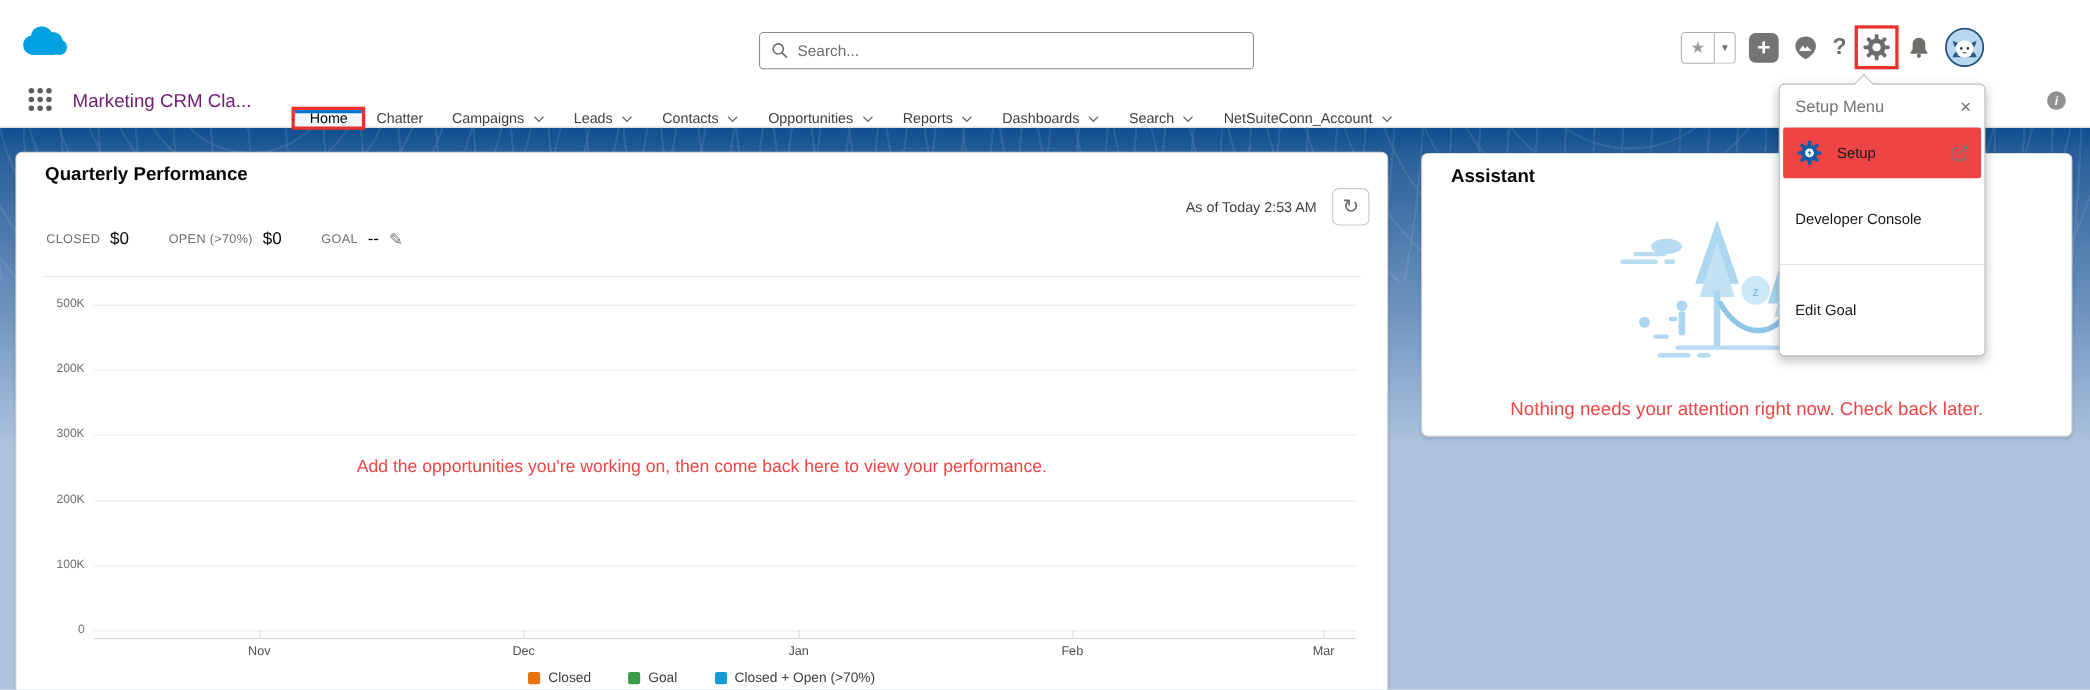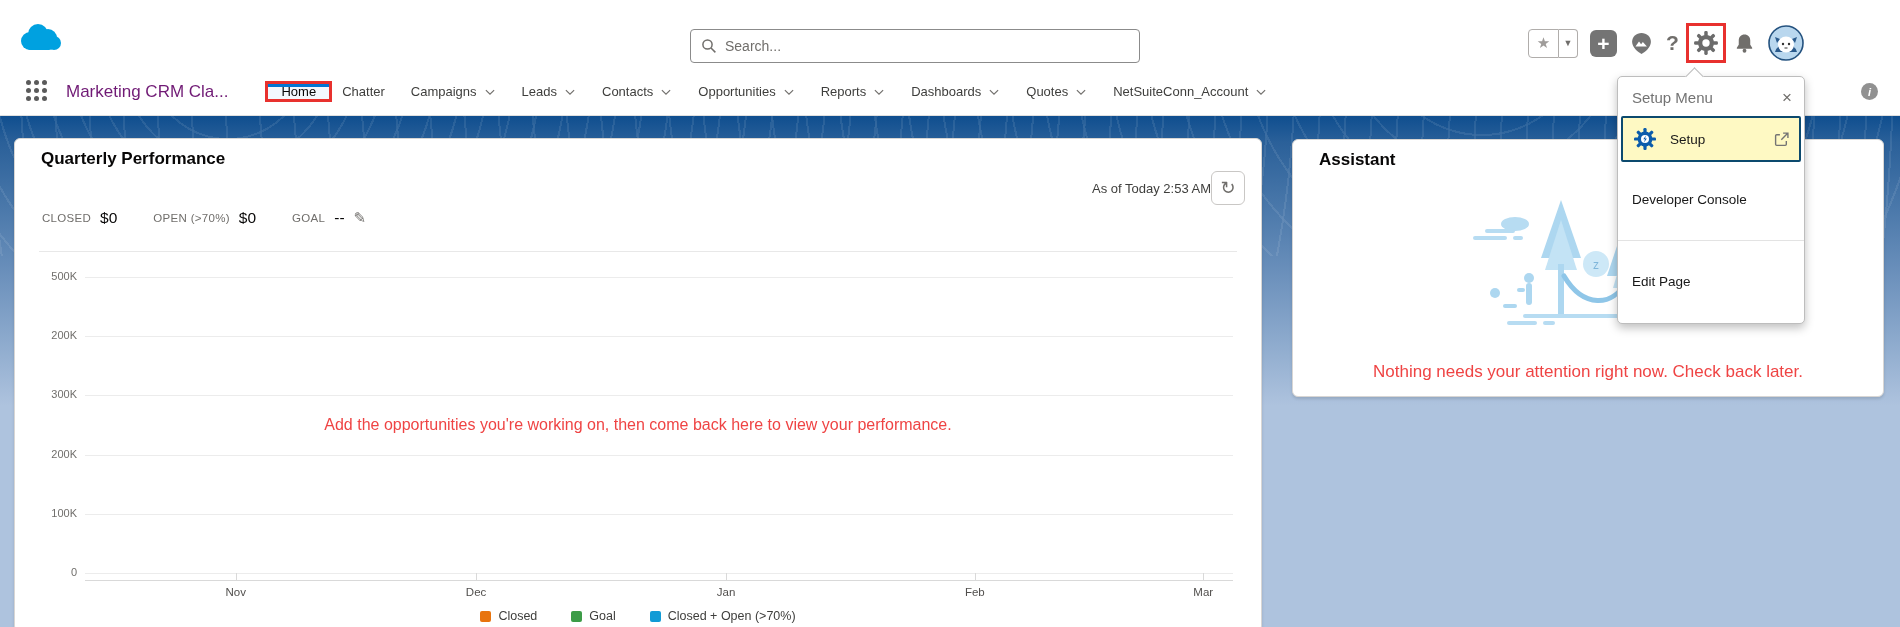--- a/index.html
+++ b/index.html
@@ -26,40 +26,40 @@
   .help-q { font-size:21px; font-weight:bold; color:#706e6b; }
   .avatar-wrap { width:36px; height:36px; }
 
   
   .nav-bar { position:absolute; top:56px; left:0; right:0; height:48px; background:#fff; border-bottom:1px solid #e0e0e0;
              display:flex; align-items:stretch; z-index:5; }
   .waffle { width:24px; height:24px; display:grid; grid-template-columns:repeat(3,6px); grid-template-rows:repeat(3,6px);
             gap:2px; align-self:center; margin-left:26px; }
   .waffle span { width:5px; height:5px; border-radius:50%; background:#5b5b5b; }
   .app-name { align-self:center; margin-left:16px; font-size:17px; color:#701a75; white-space:nowrap; }
-  .nav-tabs { display:flex; align-items:center; margin-left:20px;padding-left:20px; }
+  .nav-tabs { display:flex; align-items:flex-end; margin-left:20px;padding-left:20px; }
   .tab { display:flex; align-items:center; gap:7px; padding:0 13px; font-size:13px; color:#3e3e3c; cursor:pointer; position:relative; white-space:nowrap; }
   .tab.active { box-shadow:inset 0 3px 0 0 #0176d3; background:#f3f8fe; color:#080707; }
   .nav-info { position:absolute; right:22px; top:15px; width:17px; height:17px; border-radius:50%; background:#919191;
               color:#fff; font-size:11px; font-weight:bold; font-style:italic; display:flex; align-items:center; justify-content:center; }
 
   
   .content { position:absolute; top:104px; left:0; right:0; bottom:0;
              background:linear-gradient(180deg,#0f4e8f 0px,#2a6099 26px,#6c91bc 160px,#aec3de 290px,#aec3de 100%); }
   .content::before { content:""; position:absolute; left:0; right:0; top:0; height:140px; opacity:.12; pointer-events:none;
              background:repeating-radial-gradient(circle at 12% -40%, rgba(255,255,255,.7) 0 2px, transparent 2px 26px),
                         repeating-radial-gradient(circle at 78% -60%, rgba(255,255,255,.7) 0 2px, transparent 2px 34px); }
 
   .card { position:absolute; background:#fff; border:1px solid #d8d6d4; border-radius:6px; box-shadow:0 2px 3px rgba(0,0,0,.12); }
   .qp-card { left:14px; top:22px; width:1248px; height:494px; }
   .as-card { left:1292px; top:23px; width:592px; height:258px; }
 
   .card-title { position:absolute; left:26px; top:10px; font-size:17px; font-weight:bold; color:#080707; }
 
-  .asof-row { position:absolute; right:16px; top:32px; display:flex; align-items:center; gap:0; }
+  .asof-row { position:absolute; right:16px; top:32px; display:flex; align-items:center; gap:14px; }
   .asof-text { font-size:13px; color:#3e3e3c; }
   .refresh-btn { width:34px; height:34px; border:1px solid #c9c7c5; border-radius:6px; background:#fff; display:flex;
                  align-items:center; justify-content:center; font-size:18px; color:#706e6b; cursor:pointer; }
 
   .stats-row { position:absolute; left:27px; top:70px; display:flex; align-items:center; gap:36px; }
   .stat { display:flex; align-items:center; gap:9px; }
   .stat-label { font-size:11.5px; color:#706e6b; letter-spacing:.3px; }
   .stat-value { font-size:15.5px; color:#080707; }
   .pencil { font-size:15px; color:#706e6b; cursor:pointer; }
   .stats-divider { position:absolute; left:24px; right:24px; top:112px; border-top:1px solid #e8e8e8; }
@@ -83,21 +83,21 @@
 
   
   .popover { position:absolute; left:1617px; top:64px; width:188px; background:#fff; border:1px solid #bdbdbd;
              border-radius:5px; box-shadow:0 4px 10px rgba(0,0,0,.25); z-index:60; padding-bottom:4px; }
   .popover .nub { position:absolute; top:-7.5px; left:70px; width:13px; height:13px; background:#fff;
                   border-left:1px solid #bdbdbd; border-top:1px solid #bdbdbd; transform:rotate(45deg); }
   .popover-header { display:flex; justify-content:space-between; align-items:center; padding:12px 12px 10px 14px; }
   .popover-title { font-size:15px; color:#737373; }
   .popover-close { font-size:17px; color:#706e6b; line-height:14px; cursor:pointer; }
   .menu-item { font-size:13.5px; color:#181818; padding:30px 14px; cursor:pointer; display:flex; align-items:center; }
-  .menu-item.highlighted { margin:0 3px; border:2px solid #0c4a6e; border-radius:2px; background:#fef9c3; gap:13px; padding:9px 10px;text-align:center; }
+  .menu-item.highlighted { margin:0 3px; border:2px solid #ef4444; border-radius:2px; background:#ef4444; gap:13px; padding:9px 10px;text-align:center; }
   .menu-item .ext { margin-left:auto; }
   .menu-divider { border-top:1px solid #e3e3e3; margin:3px 0; }
 
   .red-annotation { outline:3px solid #e8312e; }
   .header-actions .red-annotation { outline-offset:2px; }
 </style>
 </head>
 <body>
 
 <div class="screen">
@@ -224,21 +224,21 @@
             <path d="M2.5 5.5l5.5 5.5 5.5-5.5" fill="none" stroke="#706e6b" stroke-width="1.5"></path>
           </svg>
         </div>
         <div class="tab">
           <span>Dashboards</span>
           <svg viewBox="0 0 16 16" width="12" height="12">
             <path d="M2.5 5.5l5.5 5.5 5.5-5.5" fill="none" stroke="#706e6b" stroke-width="1.5"></path>
           </svg>
         </div>
         <div class="tab">
-          <span>Quotes</span>
+          <span>Search</span>
           <svg viewBox="0 0 16 16" width="12" height="12">
             <path d="M2.5 5.5l5.5 5.5 5.5-5.5" fill="none" stroke="#706e6b" stroke-width="1.5"></path>
           </svg>
         </div>
         <div class="tab">
           <span>NetSuiteConn_Account</span>
           <svg viewBox="0 0 16 16" width="12" height="12">
             <path d="M2.5 5.5l5.5 5.5 5.5-5.5" fill="none" stroke="#706e6b" stroke-width="1.5"></path>
           </svg>
         </div>
@@ -392,18 +392,18 @@
           <svg class="ext" viewBox="0 0 14 14" width="15" height="15">
             <path fill="none" stroke="#747474" stroke-width="1.3" d="M5.5 2.5h-3a1 1 0 0 0-1 1v8a1 1 0 0 0 1 1h8a1 1 0 0 0 1-1v-3"></path>
             <path fill="none" stroke="#747474" stroke-width="1.3" d="M8.5 1h4.5v4.5M13 1L6.8 7.2"></path>
           </svg>
         </div>
         <div class="menu-item">
           <span>Developer Console</span>
         </div>
         <div class="menu-divider"></div>
         <div class="menu-item">
-          <span>Edit Page</span>
+          <span>Edit Goal</span>
         </div>
       </div>
   </div>
 
 </div>
 
 </body></html>

